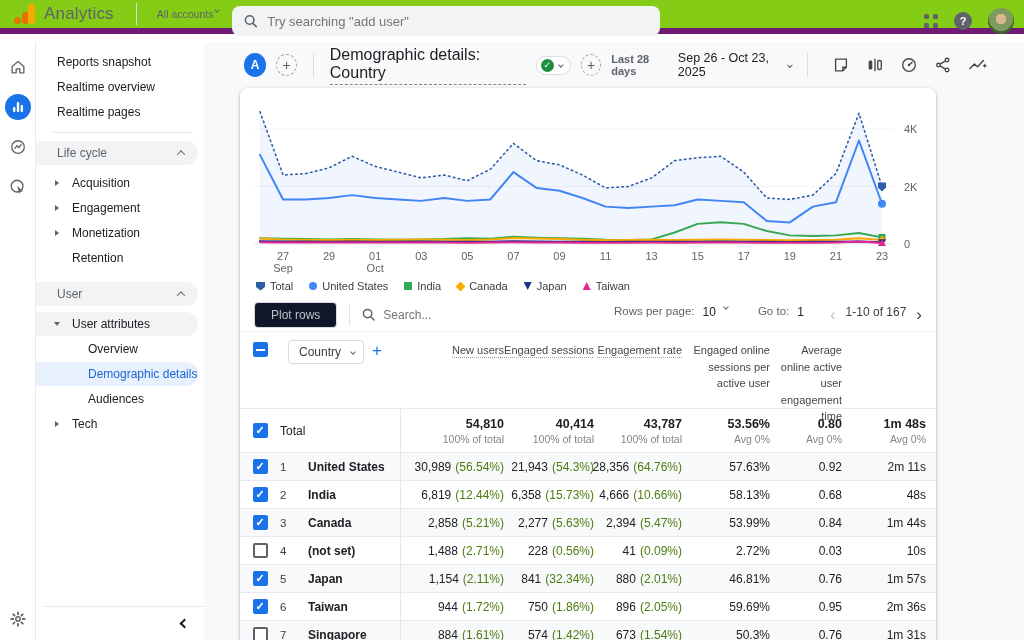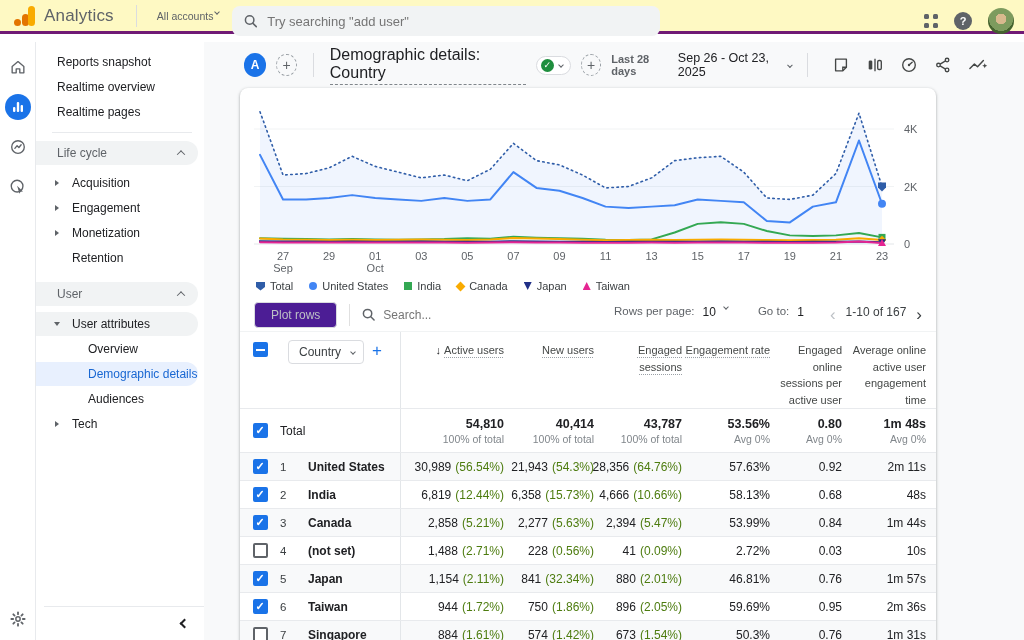--- a/index.html
+++ b/index.html
@@ -1,22 +1,22 @@
 <!DOCTYPE html>
 <html><head>
 <meta charset="utf-8">
 <style>
   * { margin:0; padding:0; box-sizing:border-box; }
   html,body { width:1024px; height:640px; overflow:hidden; background:#fff;
     font-family:"Liberation Sans", sans-serif; color:#202124; }
   #app { position:relative; width:1024px; height:640px; }
 
   
-  .topbar { position:absolute; top:0; left:0; right:0; height:34px; background:#fef9c3;
-    border-bottom:3px solid #701a75; display:flex; align-items:center; z-index:5; }
+  .topbar { position:absolute; top:0; left:0; right:0; height:34px; background:#84cc16;
+    border-bottom:6px solid #701a75; display:flex; align-items:center; z-index:5; }
   .brand { display:flex; align-items:center; gap:8px; padding-left:14px; }
   .ga-logo { width:22px; height:20px; position:relative; }
   .ga-logo .bar-tall { position:absolute; right:1px; top:0; width:7px; height:20px; background:#f9ab00; border-radius:3.5px; }
   .ga-logo .bar-mid  { position:absolute; left:8px; top:8px; width:7px; height:12px; background:#e37400; border-radius:3.5px; }
   .ga-logo .dot      { position:absolute; left:0; bottom:0; width:7px; height:7px; background:#e37400; border-radius:50%; }
   .brand-name { font-size:17px; color:#5f6368; letter-spacing:.2px; }
   .brand-sep { width:1px; height:22px; background:#dadce0; margin:0 12px 0 14px; }
   .acct { display:flex; flex-direction:row; align-items:flex-start; gap:2px; }
   .acct-label { font-size:10.5px; color:#5f6368; }
   .topbar-search { position:absolute; left:232px; top:6px; width:428px; height:30px; background:#f1f3f4;
@@ -88,21 +88,21 @@
   .mk { width:8px; height:8px; display:inline-block; }
   .mk-circle { border-radius:50%; }
   .mk-square { }
   .mk-diamond { transform:rotate(45deg); width:7px; height:7px; }
   .mk-triangle-down { clip-path:polygon(0 0,100% 0,50% 100%); }
   .mk-triangle-up { clip-path:polygon(50% 0,0 100%,100% 100%); }
   .mk-pin { clip-path:polygon(50% 100%,0 62%,0 0,100% 0,100% 62%); width:9px; height:9px; }
 
   
   .toolbar { height:34px; display:flex; align-items:center; padding:0 12px 0 14px; gap:12px; border-bottom:1px solid #f1f3f4; }
-  .plot-rows-btn { border:1px solid #dadce0; background:#4c1d95; border-radius:4px; color:#bdc1c6; font-size:12px;
+  .plot-rows-btn { border:1px solid #dadce0; background:#0f172a; border-radius:4px; color:#bdc1c6; font-size:12px;
     padding:5px 16px; font-family:"Liberation Sans", sans-serif; }
   .tb-sep { width:1px; height:22px; background:#e0e0e0; }
   .tbl-search { display:flex; align-items:center; gap:8px; flex:1; }
   .tbl-search input { border:none; outline:none; background:transparent; font-size:12px; color:#5f6368; width:180px;
     font-family:"Liberation Sans", sans-serif; }
   .pager { display:flex; align-items:flex-start; gap:8px; font-size:11.5px; color:#5f6368; }
   .pager .val { color:#202124; font-size:12px; }
   .pg-prev { color:#bdc1c6; font-size:17px; padding:0 2px; }
   .pg-next { color:#3c4043; font-size:17px; padding:0 2px; }
   .pg-range { color:#3c4043; font-size:12px; }
@@ -424,23 +424,20 @@
               <span class="cbx ind">
                 <i></i>
               </span>
             </span>
           <span class="dim-select">
             <span>Country</span>
             <span class="chev down" style="width:4px;height:4px;"></span>
           </span>
           <span class="dim-add">+</span>
         </div>
-      <div class="hcell sep">
-            <span><span class="sort-arrow">↓</span><span class="dotted">Active users</span></span>
-          </div>
           <div class="hcell">
             <span><span class="dotted">New users</span></span>
           </div>
           <div class="hcell">
             <span><span class="dotted">Engaged sessions</span></span>
           </div>
           <div class="hcell">
             <span><span class="dotted">Engagement rate</span></span>
           </div>
           <div class="hcell">

